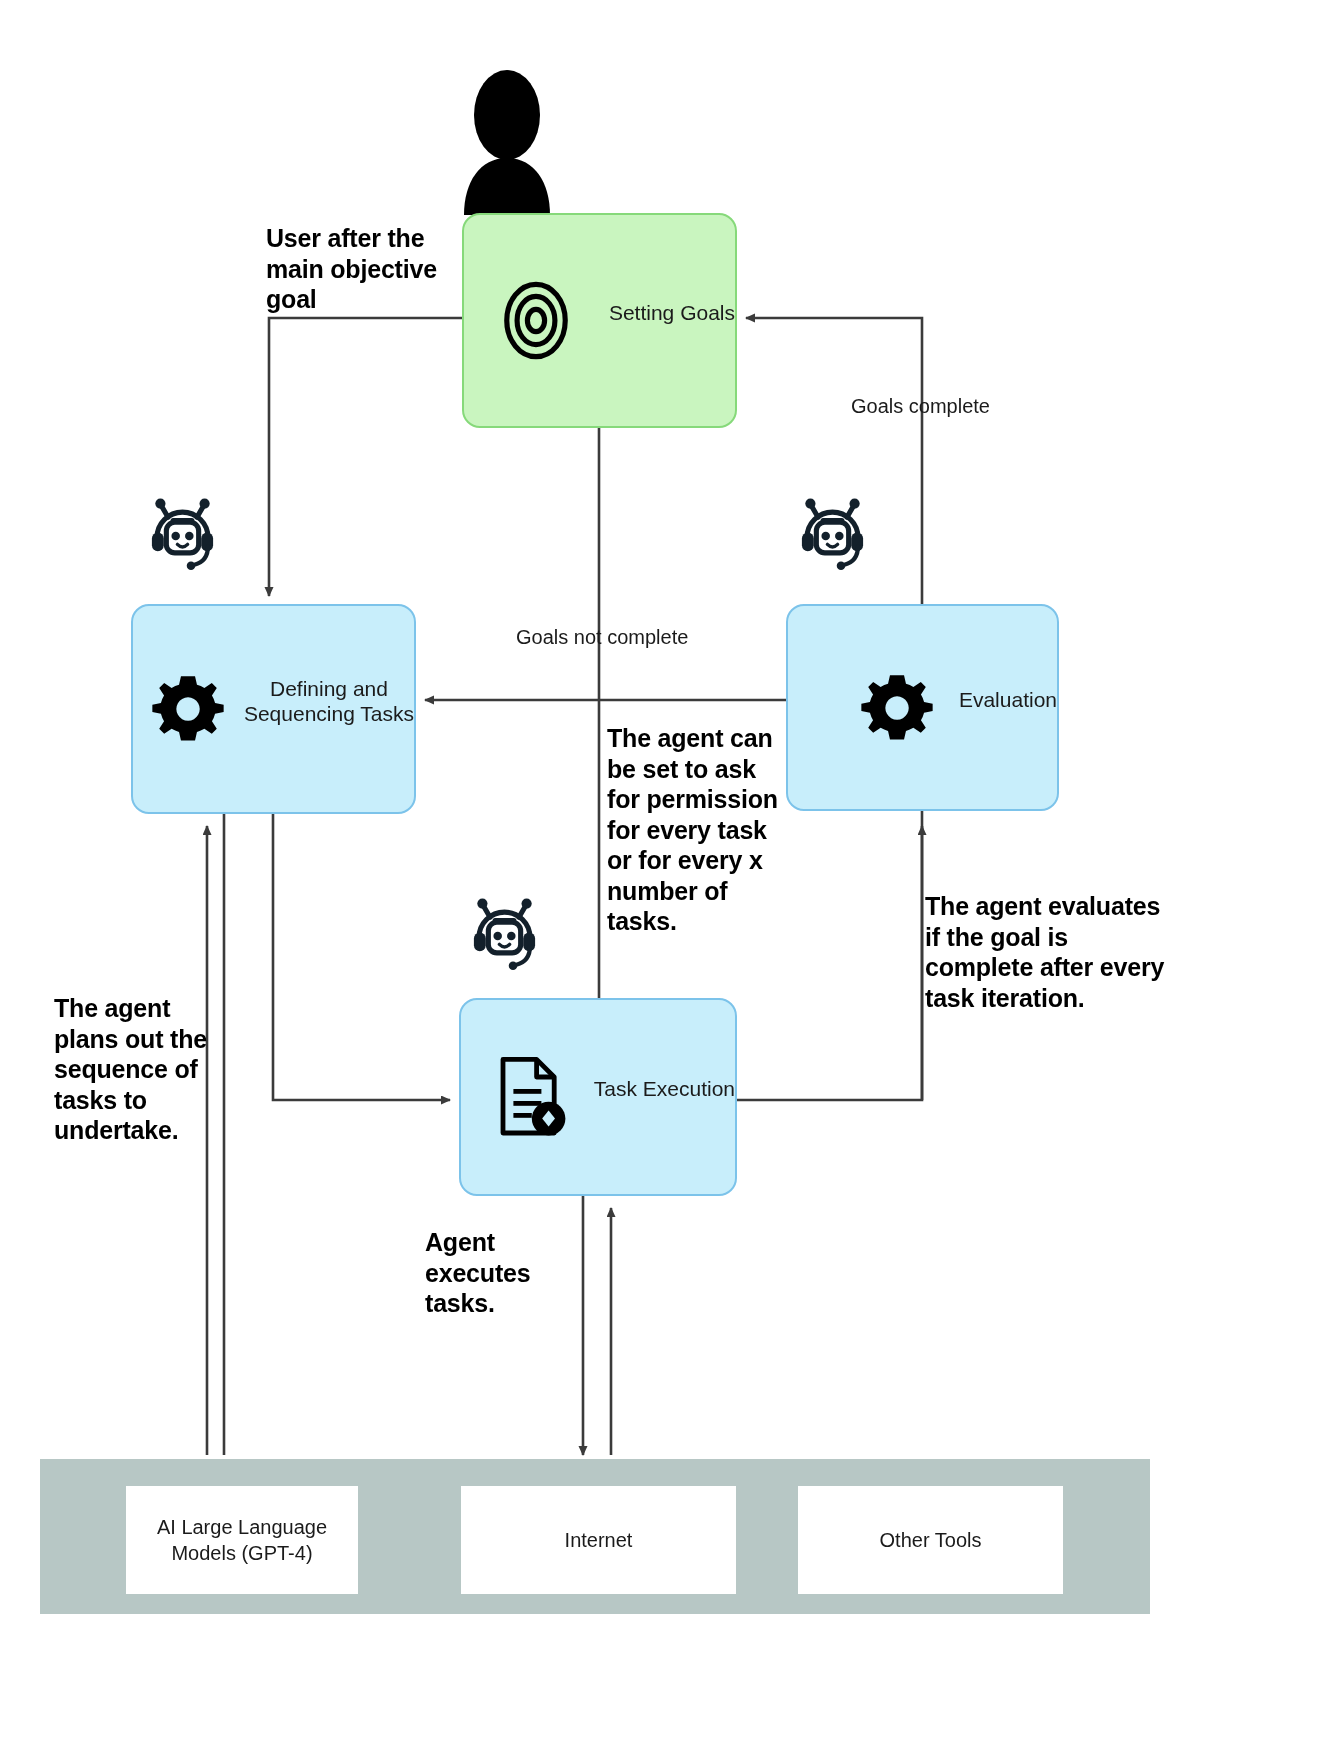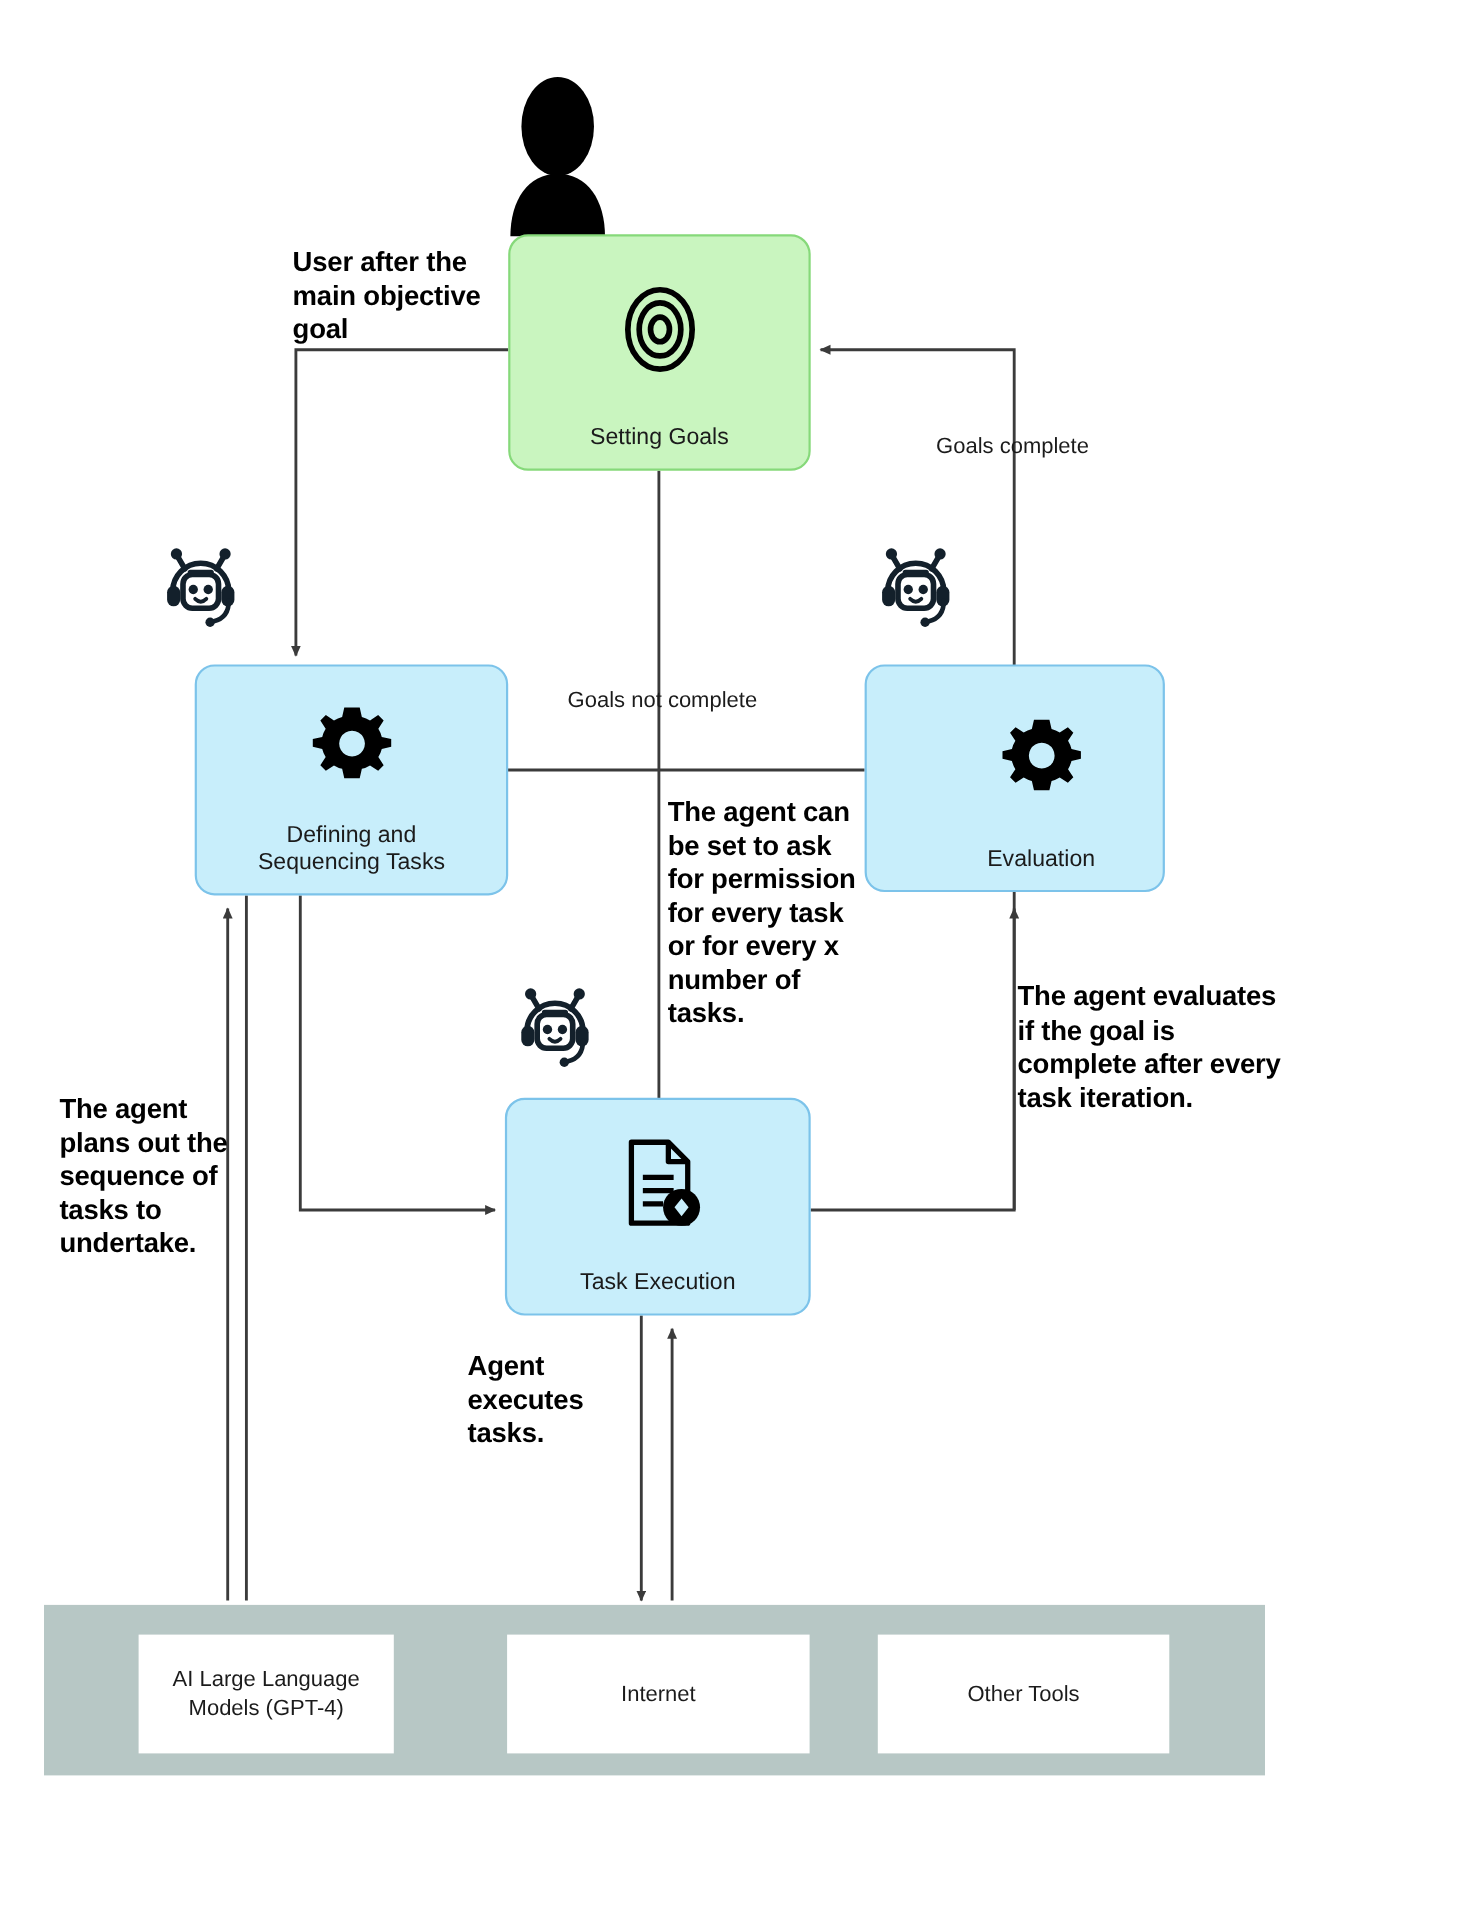--- a/index.html
+++ b/index.html
@@ -7,32 +7,32 @@
     width:1341px;height:1737px;position:relative;overflow:hidden;
     font-family:"Liberation Sans", sans-serif;
     color:#111111;
   }
   #stage{position:absolute;inset:0;}
   svg#wires{position:absolute;left:0;top:0;width:1341px;height:1737px;pointer-events:none;}
 
   
   .node{
     position:absolute;border-radius:18px;box-sizing:border-box;
-    display:flex;flex-direction:column;align-items:center;justify-content:space-between;
+    display:flex;flex-direction:row;align-items:center;justify-content:space-between;
   }
   .node .glyph{flex:1;display:flex;align-items:center;justify-content:center;width:100%;}
   .node .caption{
     font-size:21px;line-height:1.2;text-align:center;color:#1b1b1b;
     padding-bottom:16px;font-family:"Liberation Sans", sans-serif;
   }
   .node.green{background:#c9f5bf;border:2px solid #86d97a;}
   .node.blue{background:#c8eefb;border:2px solid #7cc3ea;}
 
   #node-goals{left:462px;top:213px;width:275px;height:215px;}
-  #node-defining{left:131px;top:604px;width:285px;height:210px;margin-left:46px;}
+  #node-defining{left:131px;top:604px;width:285px;height:210px;}
   #node-evaluation{left:786px;top:604px;width:273px;height:207px;padding-left:48px;}
   #node-exec{left:459px;top:998px;width:278px;height:198px;}
 
   
   .note{
     position:absolute;font-weight:bold;color:#000;
     font-family:"Liberation Sans", sans-serif;
     font-size:25px;line-height:1.22;letter-spacing:-0.2px;
   }
   #note-user{left:266px;top:223px;width:215px;}

